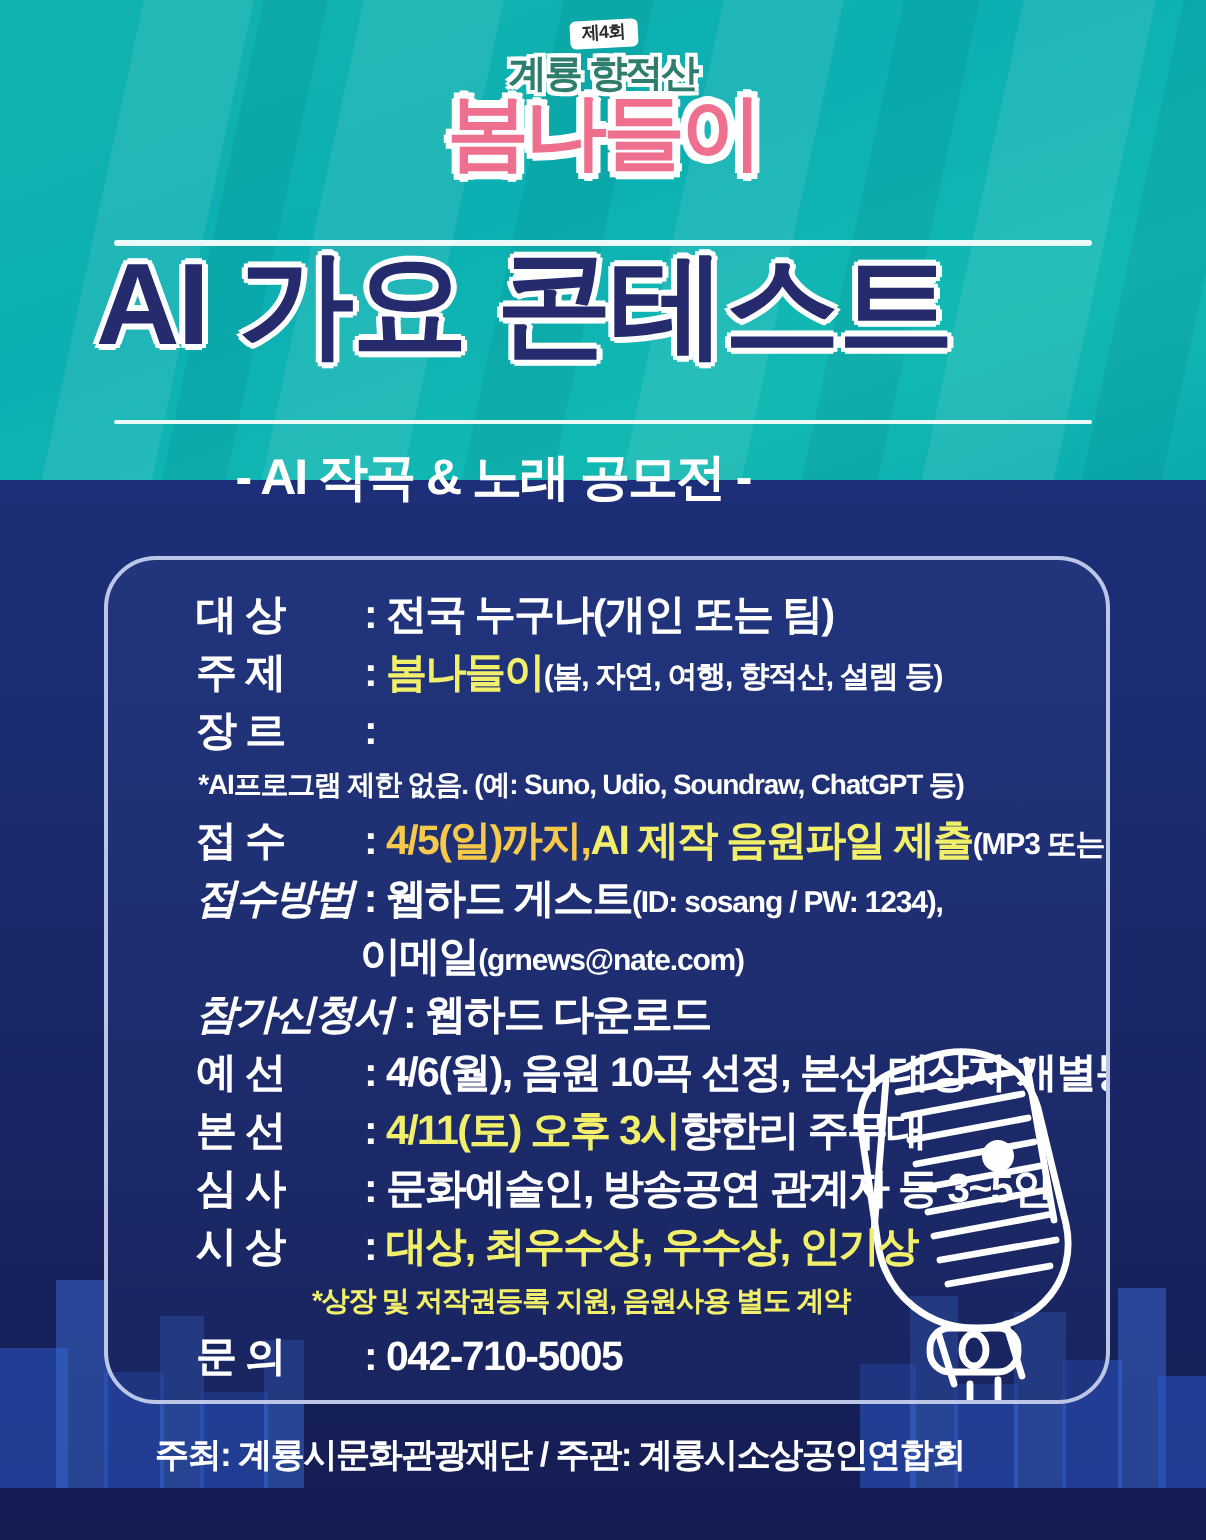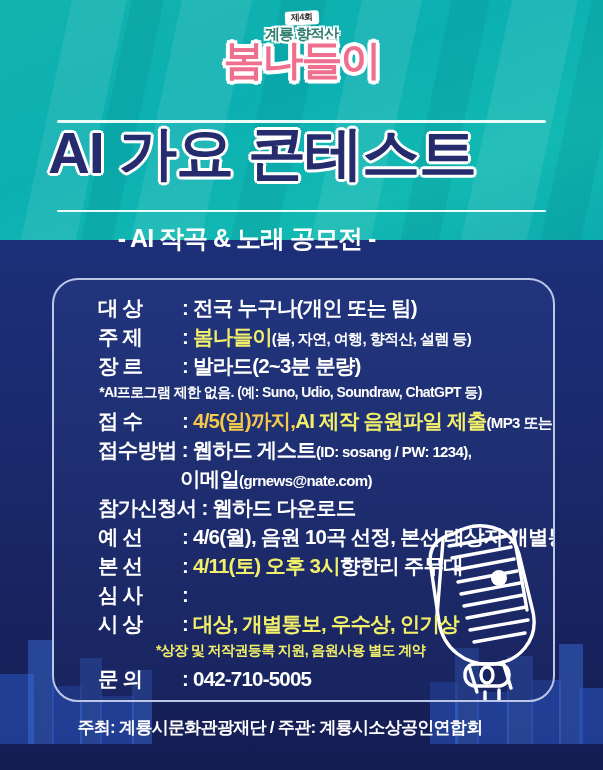--- a/index.html
+++ b/index.html
@@ -20,21 +20,21 @@
        transform:skewX(-12deg);pointer-events:none;}
   .ray.d{background:rgba(0,80,90,.09);}
   .hdr-logo{position:absolute;left:0;top:6px;width:603px;text-align:center;z-index:4;}
   .logo-no{
     display:inline-block;color:#2d2d2d;background:#ffffff;
     font-size:9px;font-weight:bold;line-height:1;padding:2px 6px 3px;
     border-radius:3px;transform:rotate(-3deg);
     -webkit-text-stroke:0;letter-spacing:-.5px;margin-bottom:1px;
   }
   .logo-sub{
-    font-size:15px;font-weight:bold;color:#2f7d6d;letter-spacing:-1px;
+    font-size:19px;font-weight:bold;color:#2f7d6d;letter-spacing:-1px;
     text-shadow:-2px 0 #fff,2px 0 #fff,0 -2px #fff,0 2px #fff,
                 -2px -2px #fff,2px -2px #fff,-2px 2px #fff,2px 2px #fff;
     margin-top:-1px;
   }
   .logo-main{
     font-size:41px;font-weight:bold;color:#ef6f8e;letter-spacing:-2px;line-height:.95;
     margin-top:-3px;
     text-shadow:-3px 0 #fff,3px 0 #fff,0 -3px #fff,0 3px #fff,
                 -3px -3px #fff,3px -3px #fff,-3px 3px #fff,3px 3px #fff,
                 -4px 0 #fff,4px 0 #fff,0 4px #fff,0 -4px #fff;
@@ -74,21 +74,21 @@
   }
   .mic{position:absolute;right:-4px;bottom:-6px;width:150px;height:190px;z-index:8;pointer-events:none;}
 
   .lines{position:absolute;left:0;top:0;width:499px;z-index:9;padding:13px 0 0 0;}
   .ln{
     display:flex;align-items:baseline;color:#ffffff;
     font-size:20.5px;font-weight:bold;letter-spacing:-.8px;
     line-height:1.42;padding:0 10px 0 20px;white-space:nowrap;
   }
   .lbl{display:inline-block;width:84px;flex:0 0 84px;padding-left:24px;}
-  .lbl.wide{width:auto;flex:0 0 auto;margin-right:0;}
+  .lbl.wide{width:auto;flex:0 0 auto;margin-right:0;font-style:italic;}
   .colon{margin:0 5px 0 0;}
   .val{color:#ffffff;}
   .y{color:#f2f06b;}
   .o{color:#f7c94a;}
   .sm{font-size:15px;font-weight:bold;letter-spacing:-.6px;}
   .note{
     color:#ffffff;font-size:14px;font-weight:bold;letter-spacing:-.6px;
     text-align:center;padding:3px 26px 4px 0;line-height:1.3;
   }
   .note.y{color:#f2f06b;}
@@ -181,21 +181,20 @@
       <div class="ln">
         <span class="lbl">주   제</span>
         <span class="colon">:</span>
         <span class="y">봄나들이</span>
         <span class="sm">(봄, 자연, 여행, 향적산, 설렘 등)</span>
       </div>
 
       <div class="ln">
         <span class="lbl">장   르</span>
         <span class="colon">:</span>
-        <span class="val">발라드(2~3분 분량)</span>
       </div>
 
       <div class="note">*AI프로그램 제한 없음. (예: Suno, Udio, Soundraw, ChatGPT 등)</div>
 
       <div class="ln">
         <span class="lbl">접   수</span>
         <span class="colon">:</span>
         <span class="o">4/5(일)까지,</span>
         <span class="y"> AI 제작 음원파일 제출</span>
         <span class="sm">(MP3 또는 WAV)</span>
@@ -228,26 +227,27 @@
       <div class="ln">
         <span class="lbl">본   선</span>
         <span class="colon">:</span>
         <span class="y">4/11(토) 오후 3시</span>
         <span class="val"> 향한리 주무대</span>
       </div>
 
       <div class="ln">
         <span class="lbl">심   사</span>
         <span class="colon">:</span>
+        <span class="val">문화예술인, 방송공연 관계자 등 3~5인</span>
       </div>
 
       <div class="ln">
         <span class="lbl">시   상</span>
         <span class="colon">:</span>
-        <span class="y">대상, 개별통보, 우수상, 인기상</span>
+        <span class="y">대상, 최우수상, 우수상, 인기상</span>
       </div>
 
       <div class="note y">*상장 및 저작권등록 지원, 음원사용 별도 계약</div>
 
       <div class="ln">
         <span class="lbl">문   의</span>
         <span class="colon">:</span>
         <span class="val">042-710-5005</span>
       </div>
 

